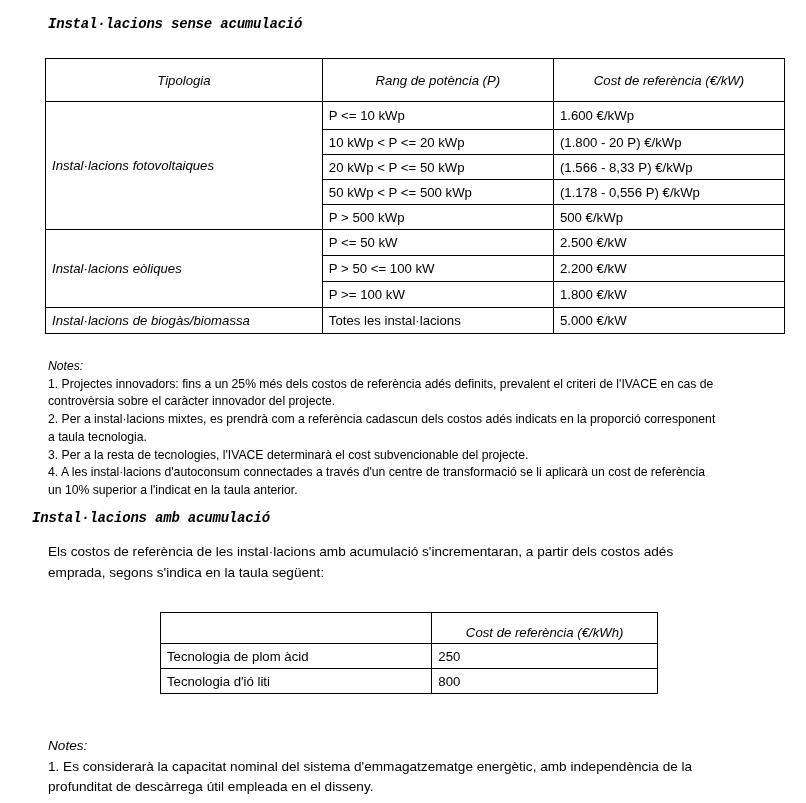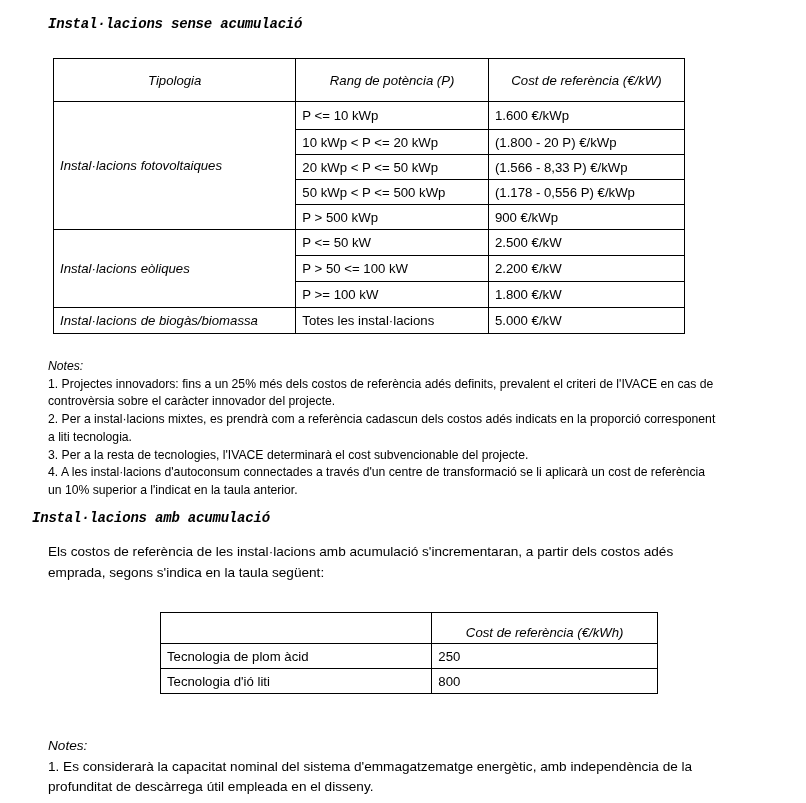--- a/index.html
+++ b/index.html
@@ -31,21 +31,21 @@
       border-collapse: collapse;
       font-family: "Liberation Sans", sans-serif;
       font-size: 13.2px;
     }
     table.cost td, table.cost th {
       border: 1.3px solid #000;
       padding: 0 6px;
       font-weight: normal;
       white-space: nowrap;
     }
-    #t1 { left: 53px; top: 58px; width: 632px; }
+    #t1 { left: 45px; top: 58px; width: 740px; }
     #t1 col.c1 { width: 272px; }
     #t1 col.c2 { width: 227px; }
     #t1 col.c3 { width: 227px; }
     #t1 th { height: 42px; font-style: italic; text-align: center; }
     #t1 td.ty { font-style: italic; text-align: left; }
     #t1 td.rg { text-align: left; height: 24px; }
     #t1 td.cs { }
     #t1 tr.first td.rg, #t1 tr.first td.cs { height: 27px; vertical-align: middle; }
     #t1 tr.eo td { height: 25px; }
 
@@ -101,21 +101,21 @@
     <tr>
       <td class="rg">20 kWp &lt; P &lt;= 50 kWp</td>
       <td class="cs">(1.566 - 8,33  P) €/kWp</td>
     </tr>
     <tr>
       <td class="rg">50 kWp &lt; P &lt;= 500 kWp</td>
       <td class="cs">(1.178 - 0,556  P) €/kWp</td>
     </tr>
     <tr>
       <td class="rg">P &gt; 500 kWp</td>
-      <td class="cs">900 €/kWp</td>
+      <td class="cs">500 €/kWp</td>
     </tr>
     <tr class="eo">
       <td class="ty" rowspan="3">Instal·lacions eòliques</td>
       <td class="rg">P &lt;= 50 kW</td>
       <td class="cs">2.500 €/kW</td>
     </tr>
     <tr class="eo">
       <td class="rg">P &gt; 50 &lt;= 100 kW</td>
       <td class="cs">2.200 €/kW</td>
     </tr>
@@ -129,21 +129,21 @@
       <td class="cs">5.000 €/kW</td>
     </tr>
   </tbody>
 </table>
 
 <div class="para notes1">
   <span class="line notes-title">Notes:</span>
   <span class="line">1. Projectes innovadors: fins a un 25% més dels costos de referència adés definits, prevalent el criteri de l'IVACE en cas de</span>
   <span class="line">controvèrsia  sobre el caràcter innovador del projecte.</span>
   <span class="line">2. Per a instal·lacions mixtes, es prendrà com a referència cadascun dels costos adés indicats en la proporció corresponent</span>
-  <span class="line">a liti tecnologia.</span>
+  <span class="line">a taula tecnologia.</span>
   <span class="line">3. Per a la resta de tecnologies, l'IVACE determinarà el cost subvencionable del projecte.</span>
   <span class="line">4. A les instal·lacions d'autoconsum connectades a través d'un centre de transformació se li aplicarà un cost de referència</span>
   <span class="line">un 10% superior a l'indicat en la taula anterior.</span>
 </div>
 
 <div class="heading h2">Instal·lacions amb acumulació</div>
 
 <div class="para intro2">
   <span class="line">Els costos de referència de les instal·lacions amb acumulació s'incrementaran, a partir dels costos adés</span>
   <span class="line">emprada, segons s'indica en la taula següent:</span>

